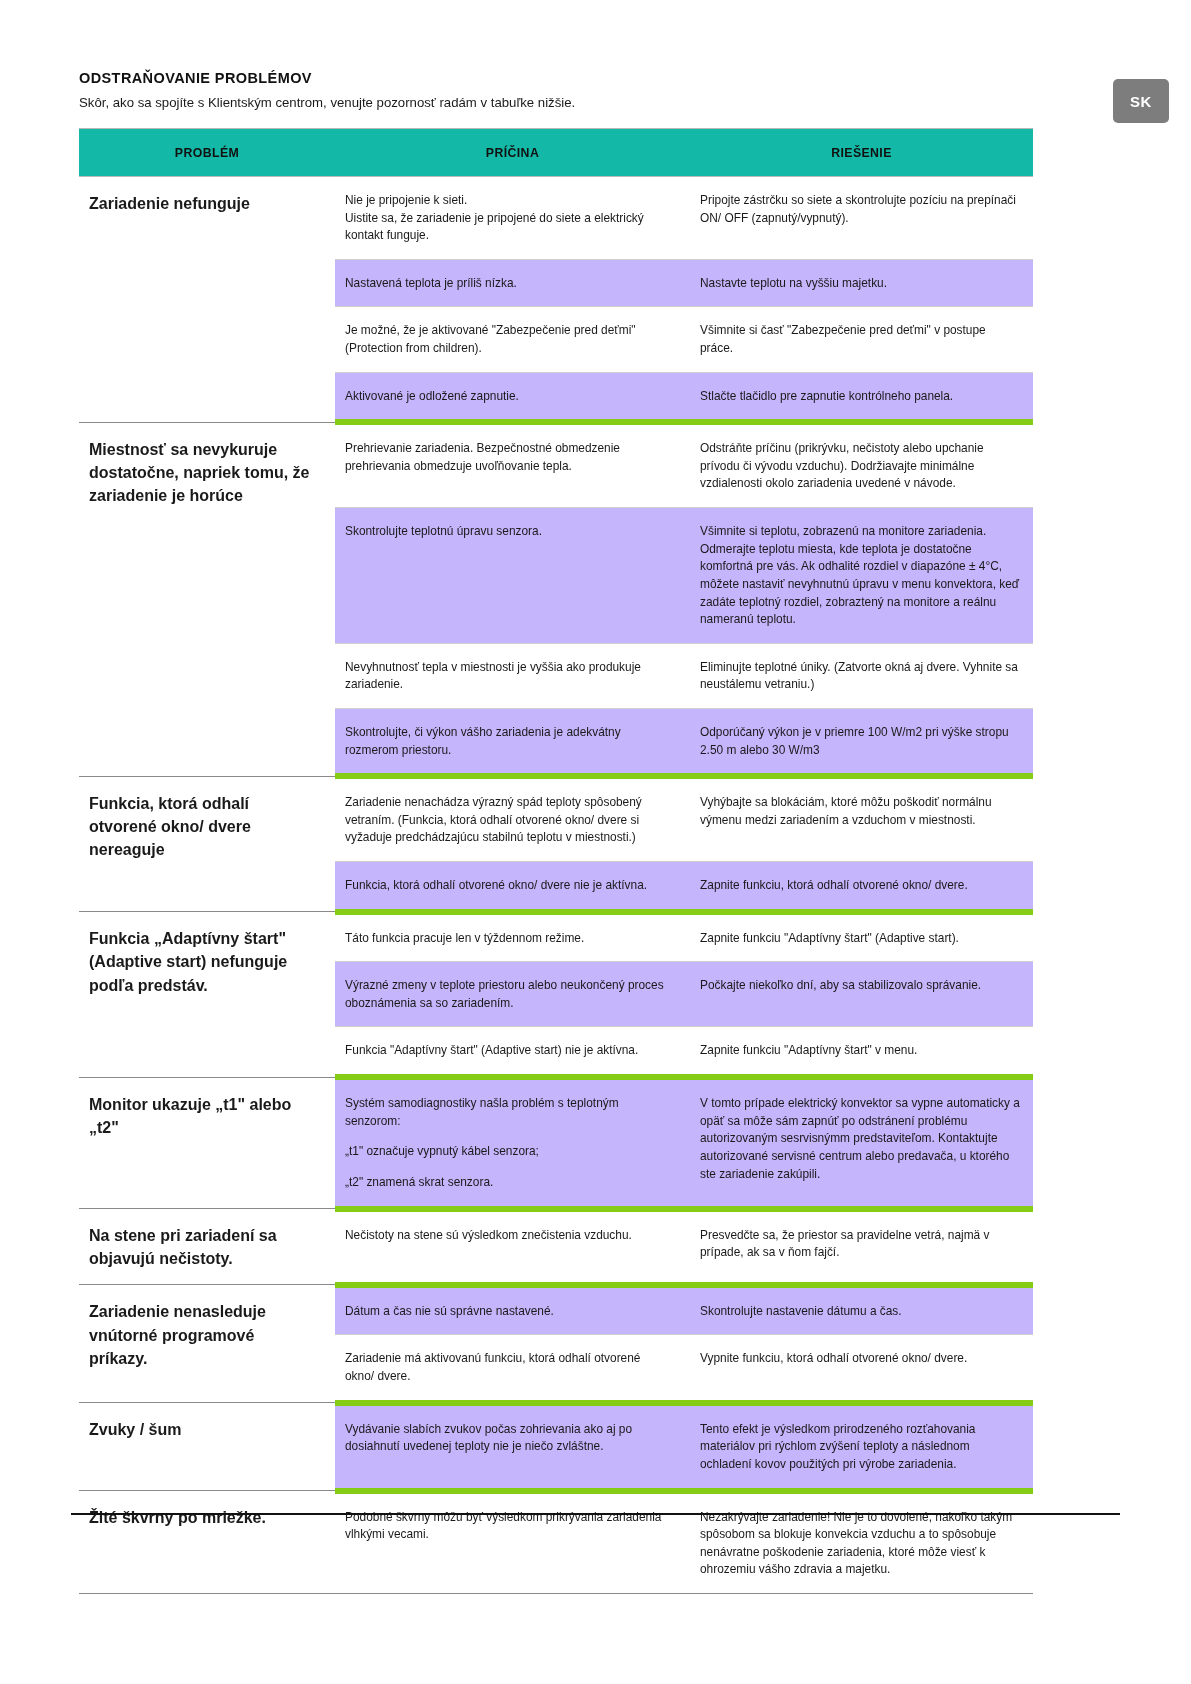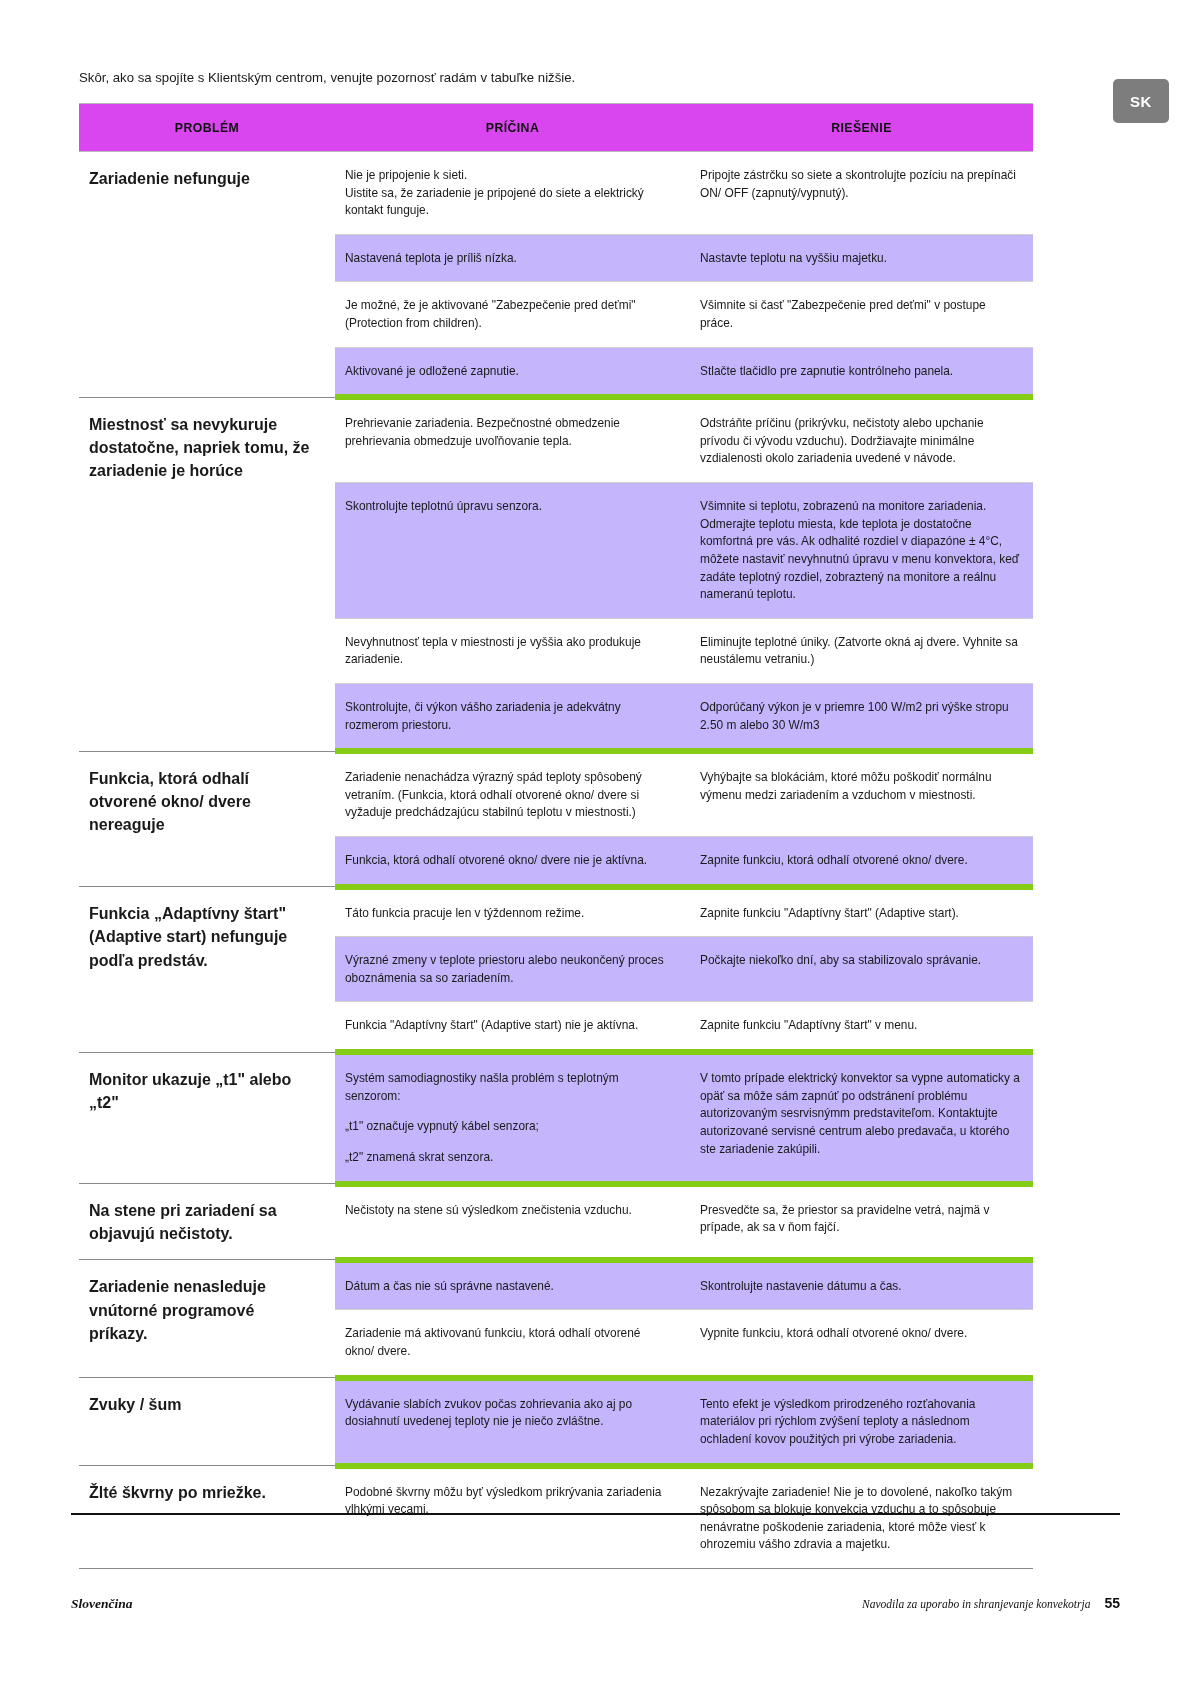--- a/index.html
+++ b/index.html
@@ -65,21 +65,21 @@
   table.tbl {
     width: 954px;
     border-collapse: collapse;
     table-layout: fixed;
   }
   table.tbl col.c1 { width: 256px; }
   table.tbl col.c2 { width: 355px; }
   table.tbl col.c3 { width: 343px; }
 
   thead th {
-    background: #d946ef;
+    background: #14b8a6;
     font-size: 12.3px;
     font-weight: bold;
     letter-spacing: 0.4px;
     text-align: center;
     padding: 17px 6px 16px 6px;
     color: #111111;
     border-top: 1px solid #b9b9b9;
     border-bottom: 1px solid #b9b9b9;
   }
 
@@ -164,20 +164,21 @@
   }
 </style>
 </head>
 <body>
 
 <div class="page">
 
   <div class="lang-badge">SK</div>
 
   <div class="content">
+    <div class="doc-title">ODSTRAŇOVANIE PROBLÉMOV</div>
     <div class="doc-subtitle">Skôr, ako sa spojíte s Klientským centrom, venujte pozornosť radám v tabuľke nižšie.</div>
 
     <table class="tbl">
       <colgroup>
           <col class="c1">
           <col class="c2">
           <col class="c3">
         </colgroup>
       <thead>
         <tr>
@@ -354,21 +355,14 @@
             <td style="height: 0px; padding: 0px;"></td>
             <td style="height: 0px; padding: 0px;"></td>
             <td style="height: 0px; padding: 0px;"></td>
           </tr>
         </tbody>
     </table>
   </div>
 
   <div class="footer-rule"></div>
 
-  <div class="footer">
-    <div class="footer-left">Slovenčina</div>
-    <div class="footer-right">
-      <div class="footer-doc">Navodila za uporabo in shranjevanje konvekotrja</div>
-      <div class="footer-page">55</div>
-    </div>
-  </div>
 
 </div>
 
 </body></html>

